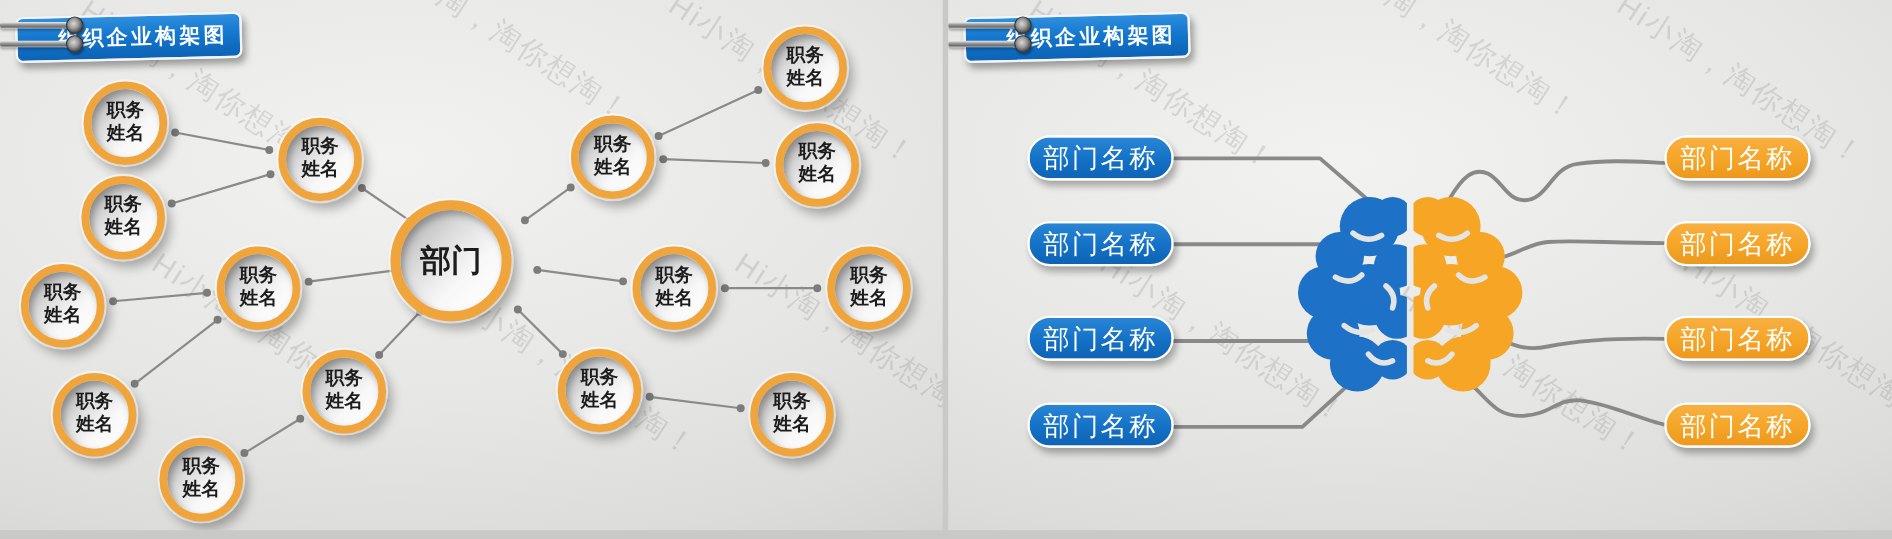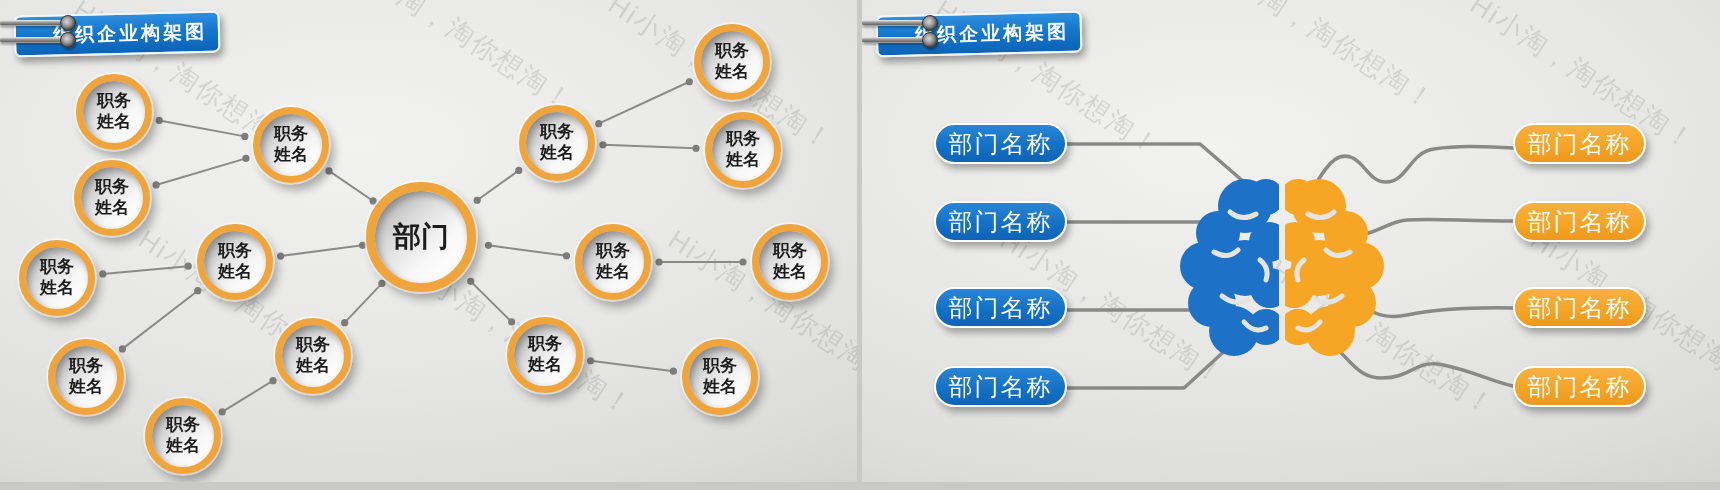--- a/index.html
+++ b/index.html
@@ -169,21 +169,21 @@
         <span class="ln">姓名</span>
       </div>
       <div class="node small" style="left: 507px; top: 317px;">
         <span class="ln">职务</span>
         <span class="ln">姓名</span>
       </div>
       <div class="node small" style="left: 682px; top: 339px;">
         <span class="ln">职务</span>
         <span class="ln">姓名</span>
       </div>
-      <div class="node center" style="left: 366px; top: 182px; align-items: center;">
+      <div class="node center" style="left: 355px; top: 182px; align-items: center;">
         <span class="ln">部门</span>
       </div>
       <span class="watermark" style="left: 55px; top: 60px;">Hi小淘，淘你想淘！</span>
       <span class="watermark" style="left: 330px; top: 15px;">Hi小淘，淘你想淘！</span>
       <span class="watermark" style="left: 590px; top: 55px;">Hi小淘，淘你想淘！</span>
       <span class="watermark" style="left: 120px; top: 290px;">Hi小淘，淘你想淘！</span>
       <span class="watermark" style="left: 390px; top: 320px;">Hi小淘，淘你想淘！</span>
       <span class="watermark" style="left: 650px; top: 290px;">Hi小淘，淘你想淘！</span>
     </section>
 

